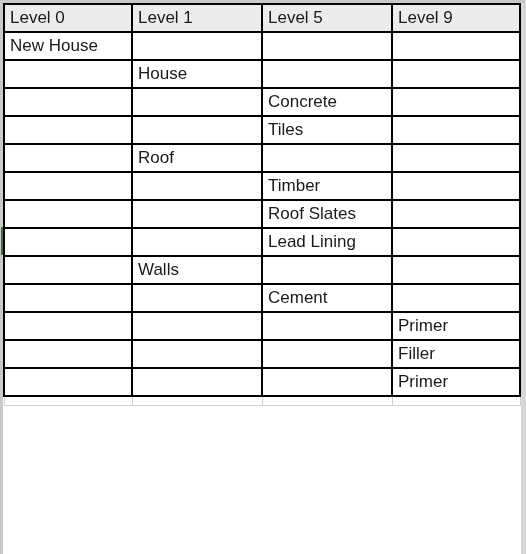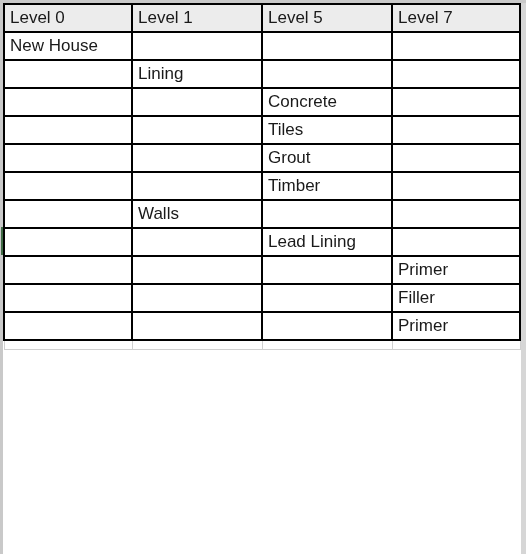--- a/index.html
+++ b/index.html
@@ -120,70 +120,82 @@
       <col class="c0">
       <col class="c1">
       <col class="c2">
       <col class="c3">
     </colgroup>
     <thead>
       <tr>
         <th>Level 0</th>
         <th>Level 1</th>
         <th>Level 5</th>
-        <th>Level 7</th>
+        <th>Level 9</th>
       </tr>
     </thead>
     <tbody id="grid-body">
         <tr>
           <td>New House</td>
           <td></td>
           <td></td>
           <td></td>
         </tr>
         <tr>
           <td></td>
-          <td>Lining</td>
+          <td>House</td>
           <td></td>
           <td></td>
         </tr>
         <tr>
           <td></td>
           <td></td>
           <td>Concrete</td>
           <td></td>
         </tr>
         <tr>
           <td></td>
           <td></td>
           <td>Tiles</td>
           <td></td>
         </tr>
         <tr>
           <td></td>
-          <td></td>
-          <td>Grout</td>
+          <td>Roof</td>
+          <td></td>
           <td></td>
         </tr>
         <tr>
           <td></td>
           <td></td>
           <td>Timber</td>
           <td></td>
         </tr>
         <tr>
           <td></td>
+          <td></td>
+          <td>Roof Slates</td>
+          <td></td>
+        </tr>
+        <tr>
+          <td></td>
+          <td></td>
+          <td>Lead Lining</td>
+          <td></td>
+        </tr>
+        <tr>
+          <td></td>
           <td>Walls</td>
           <td></td>
           <td></td>
         </tr>
         <tr>
           <td></td>
           <td></td>
-          <td>Lead Lining</td>
+          <td>Cement</td>
           <td></td>
         </tr>
         <tr>
           <td></td>
           <td></td>
           <td></td>
           <td>Primer</td>
         </tr>
         <tr>
           <td></td>

